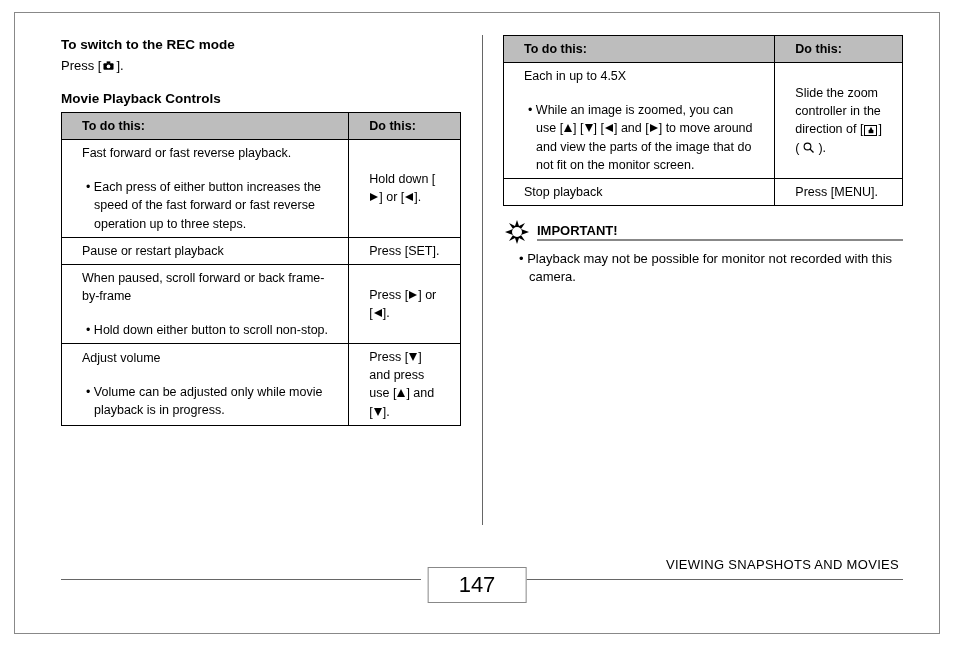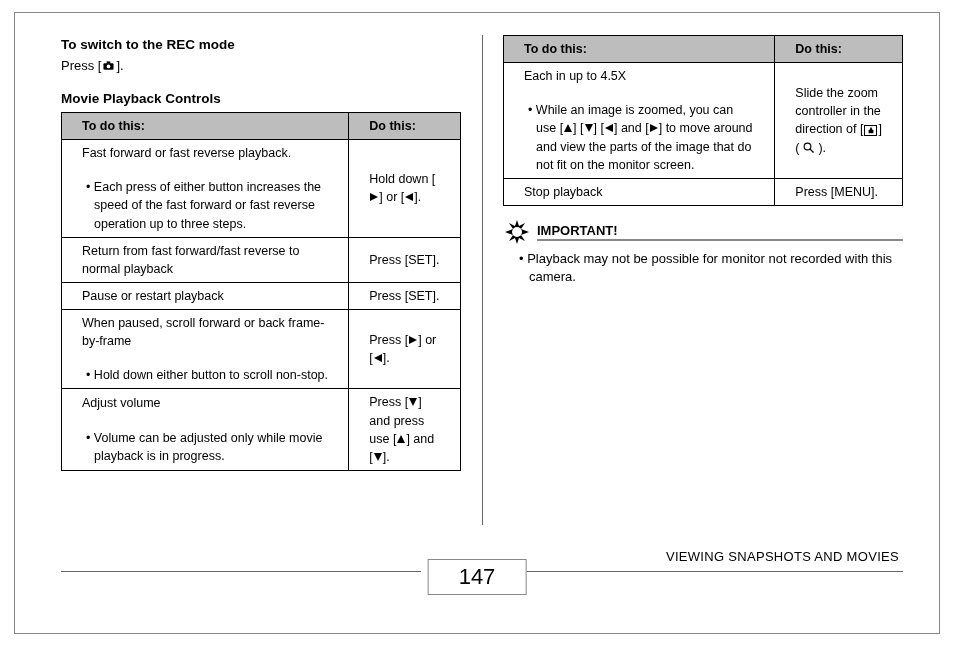--- a/index.html
+++ b/index.html
@@ -94,21 +94,21 @@
   }
   .bullet-note {
     margin: 4px 0 0 26px;
     font-size: 13px;
     line-height: 1.4;
     text-indent: -10px;
   }
   .bullet-note::before { content: "• "; }
   .footer {
     position: absolute;
-    left: 36px; right: 36px; bottom: 16px;
+    left: 36px; right: 36px; bottom: 8px;
     height: 52px;
   }
   .footer-line {
     position: absolute;
     top: 6px;
     left: 10px;
     width: 360px;
     border-top: 1px solid #666;
   }
   .footer-line.right {
@@ -178,24 +178,20 @@
           </td>
           <td>
             <span>Hold down [</span><svg class="glyph-sm" viewBox="0 0 10 10">
                   <path d="M1 1 L9 5 L1 9 Z" fill="#000"></path>
                 </svg><span>] or [</span><svg class="glyph-sm" viewBox="0 0 10 10">
                   <path d="M9 1 L1 5 L9 9 Z" fill="#000"></path>
                 </svg><span>].</span>
           </td>
         </tr>
 
-        <tr>
-          <td>Return from fast forward/fast reverse to normal playback</td>
-          <td>Press [SET].</td>
-        </tr>
 
         <tr>
           <td>Pause or restart playback</td>
           <td>Press [SET].</td>
         </tr>
 
         <tr>
           <td>
             <span>When paused, scroll forward or back frame-by-frame</span>
             <span class="indent">Hold down either button to scroll non-stop.</span>

